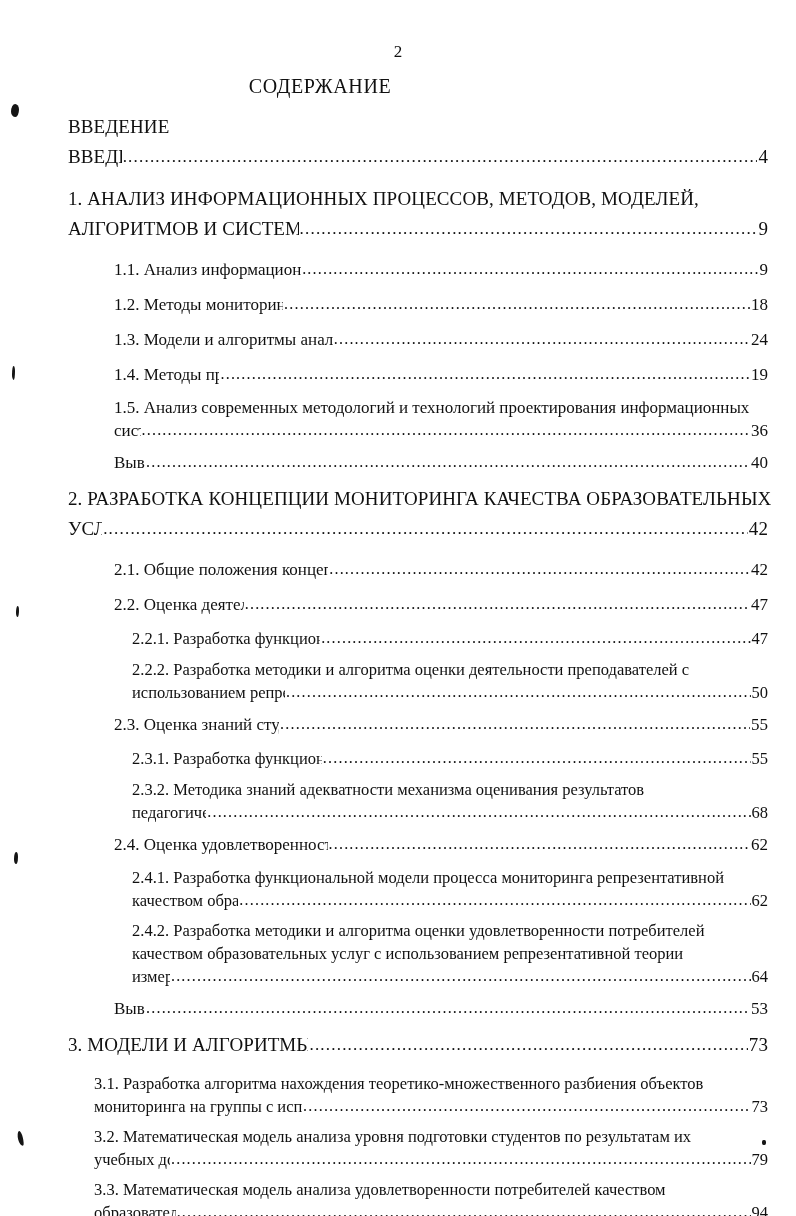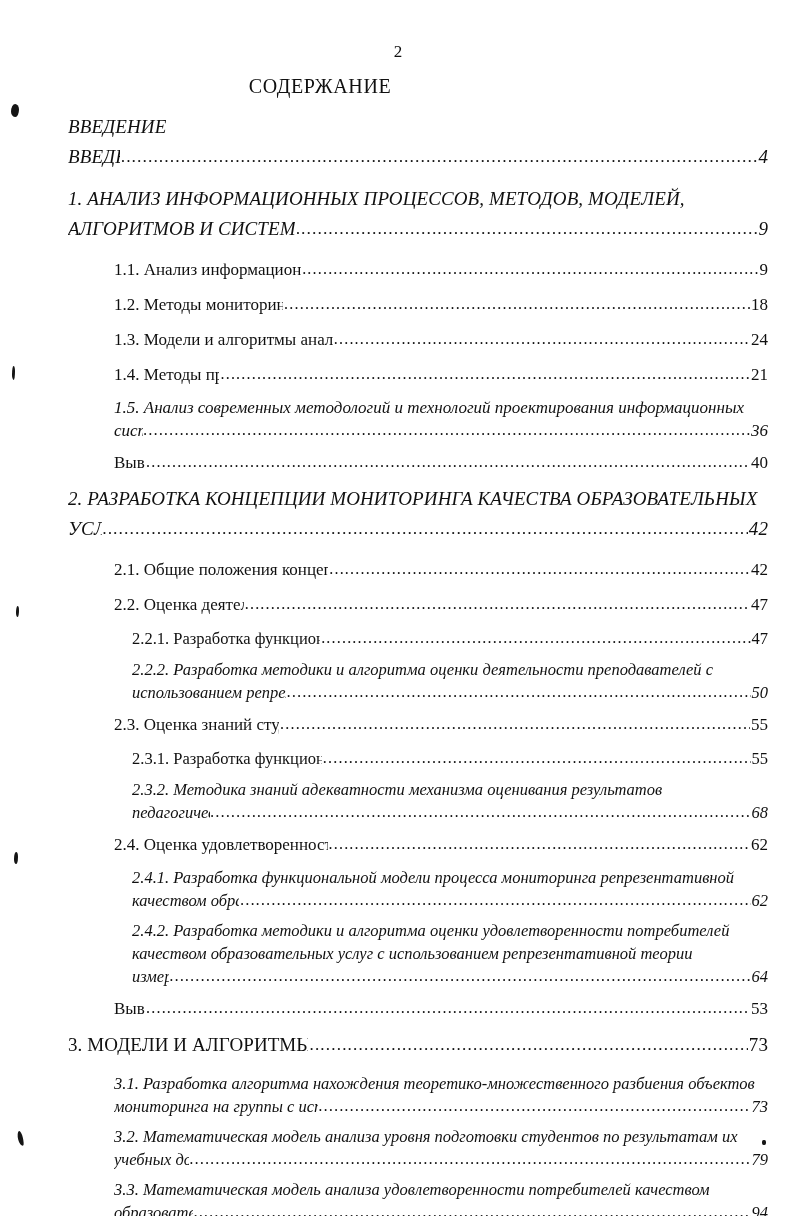--- a/index.html
+++ b/index.html
@@ -99,27 +99,27 @@
     margin-left: 46px;
     font-size: 17px;
     line-height: 28px;
   }
   .lvl2 {
     margin-left: 64px;
     font-size: 16.5px;
     line-height: 25px;
   }
   .lvl3 {
-    margin-left: 46px;
+    margin-left: 26px;
     font-size: 16.5px;
     line-height: 25px;
   }
 
   
-  .multi { line-height: 23px; font-style: italic; }
+  .multi { line-height: 23px; }
   .multi.lvl0 { line-height: 30px; }
 
   .gap-lg { margin-bottom: 11px; }
 
   
   .speck {
     position: absolute;
     background: #151515;
     border-radius: 52% 48% 44% 56% / 60% 40% 60% 40%;
   }
@@ -176,21 +176,21 @@
         <div class="leader-row">
           <span class="leader-text">1.3. Модели и алгоритмы анализа данных мониторинга образовательного процесса</span>
           <span class="leader-fill">............................................................................................................................................................................................................................</span>
           <span class="leader-page">24</span>
         </div>
       </div>
       <div class="entry lvl1">
         <div class="leader-row">
           <span class="leader-text">1.4. Методы принятия решений</span>
           <span class="leader-fill">............................................................................................................................................................................................................................</span>
-          <span class="leader-page">21</span>
+          <span class="leader-page">19</span>
         </div>
       </div>
       <div class="entry lvl1 multi">
         <span class="wrap-line">1.5. Анализ современных методологий и технологий проектирования информационных</span>
         <div class="leader-row">
           <span class="leader-text">систем</span>
           <span class="leader-fill">............................................................................................................................................................................................................................</span>
           <span class="leader-page">36</span>
         </div>
       </div>

